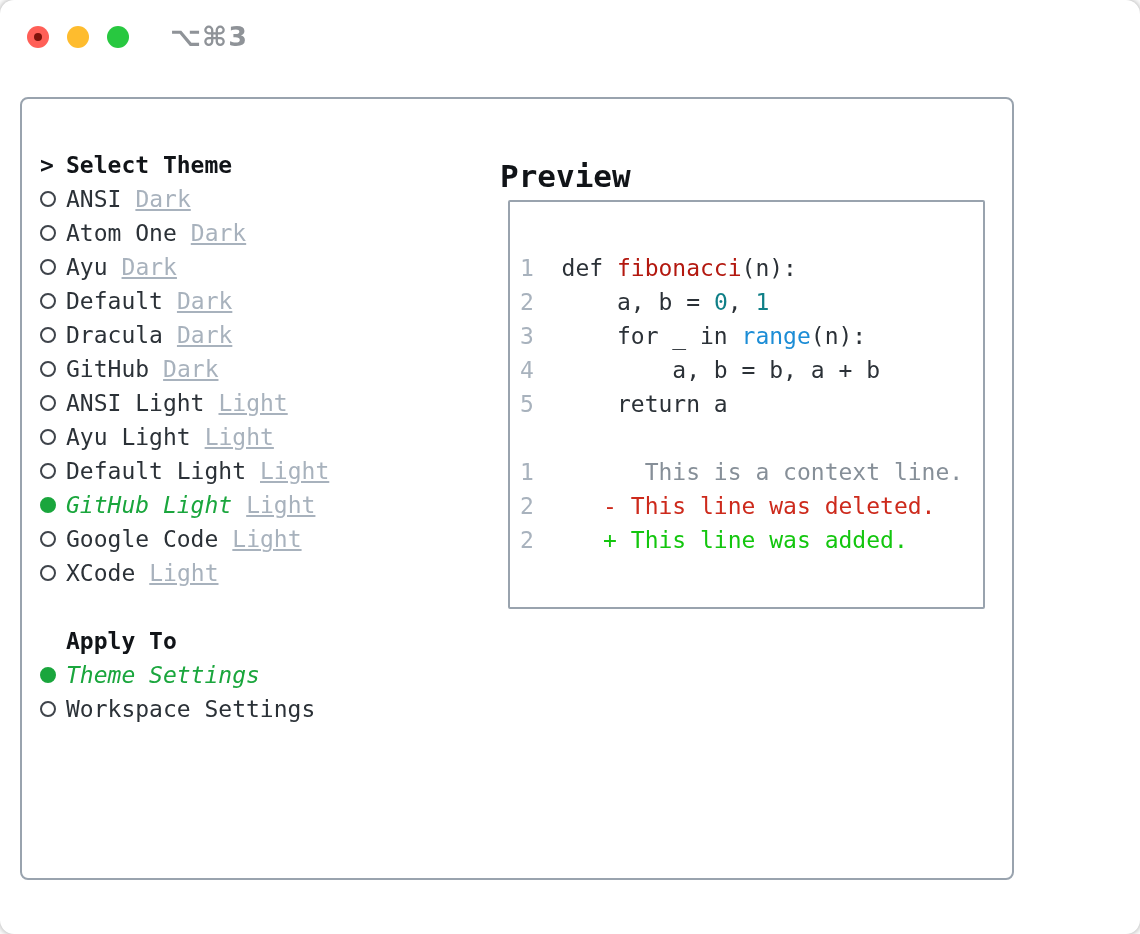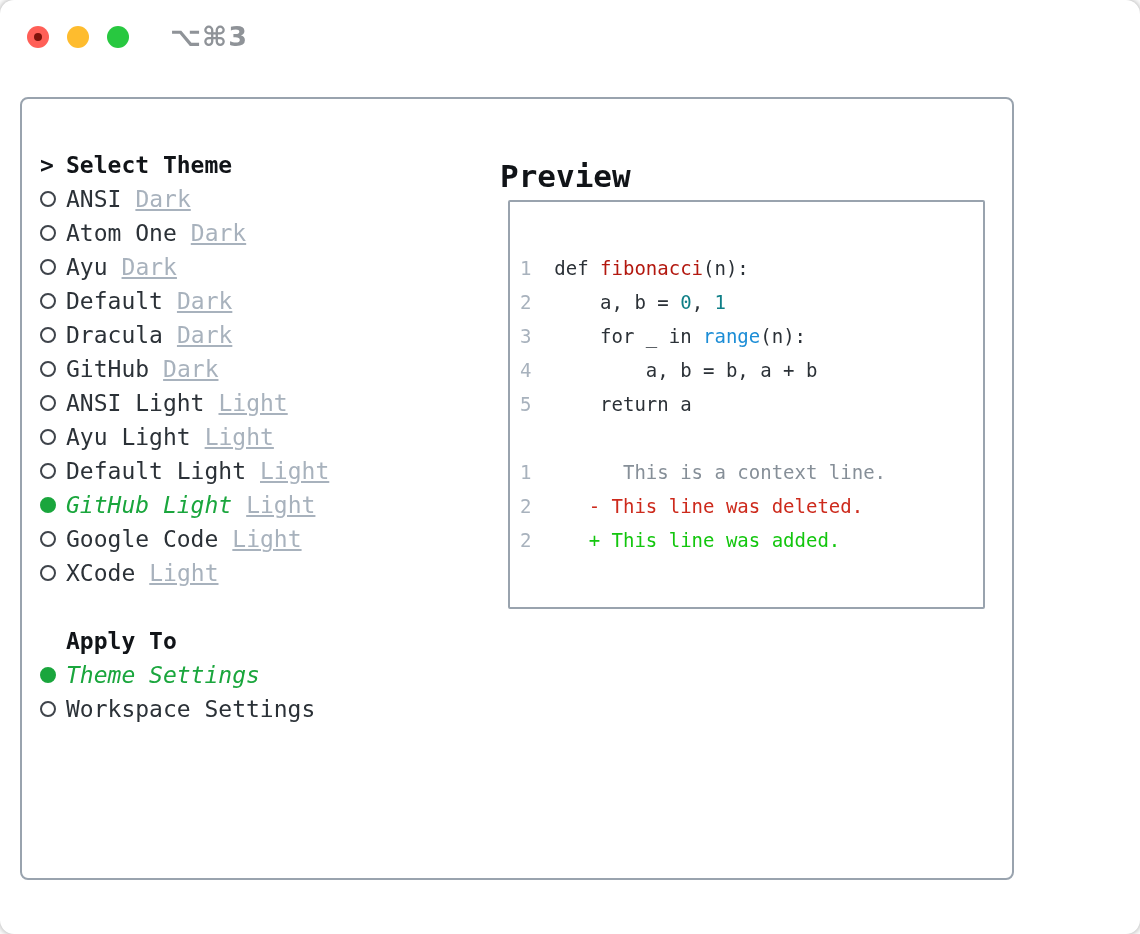--- a/index.html
+++ b/index.html
@@ -40,21 +40,21 @@
   .tvariant { color:var(--muted-gray); margin-left:14px;text-decoration:underline; }
   .hint { margin-top:34px; max-width:424px; line-height:34px; color:var(--hint-gray); white-space:normal; }
   
   .preview-label { position:absolute; left:478px; top:60px; height:34px; line-height:34px;
                    font-size:31px; font-weight:bold; color:var(--header-black); }
   .preview-box {
     position:absolute; left:486px; top:101px; width:477px; height:409px;
     border:2px solid var(--border-gray); border-radius:2px; background:#fff;
     padding:49px 8px 0 10px; overflow:hidden;
   }
-  .pv-line { height:34px; line-height:34px; font-size:19px; white-space:pre; }
+  .pv-line { height:34px; line-height:34px; font-size:23px; white-space:pre; }
   .pv-num { color:var(--linenum-gray); }
   .tok-code    { color:var(--text-dark); }
   .tok-func    { color:var(--func-red); }
   .tok-num     { color:var(--number-teal); }
   .tok-builtin { color:var(--builtin-blue); }
   .tok-context { color:var(--context-gray); }
   .tok-deleted { color:var(--deleted-red); }
   .tok-added   { color:var(--added-green); }
 </style>
 </head>

